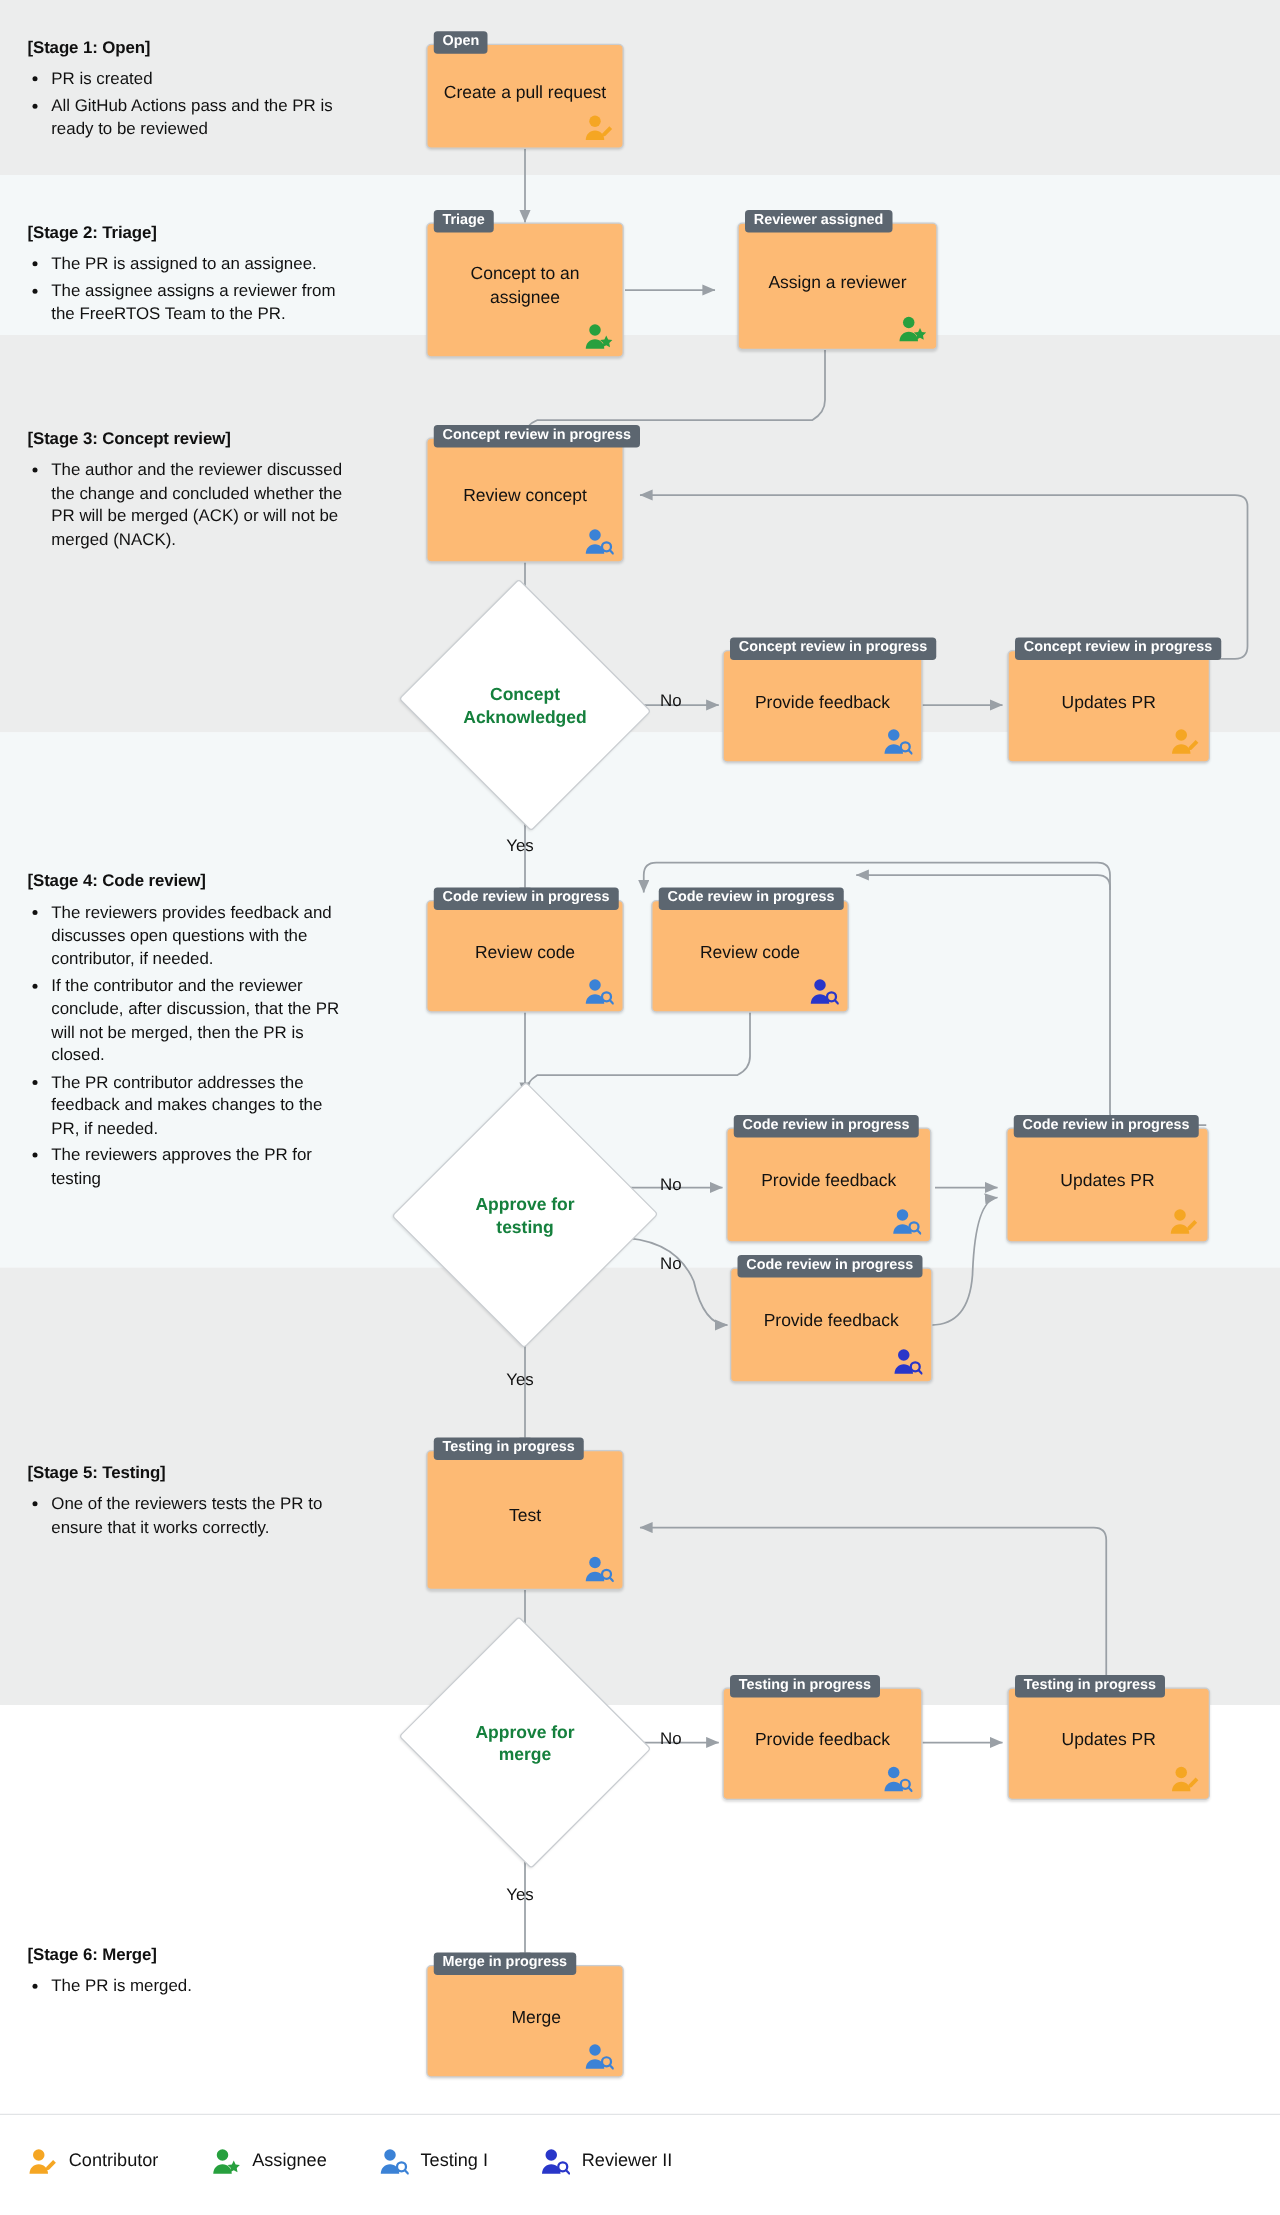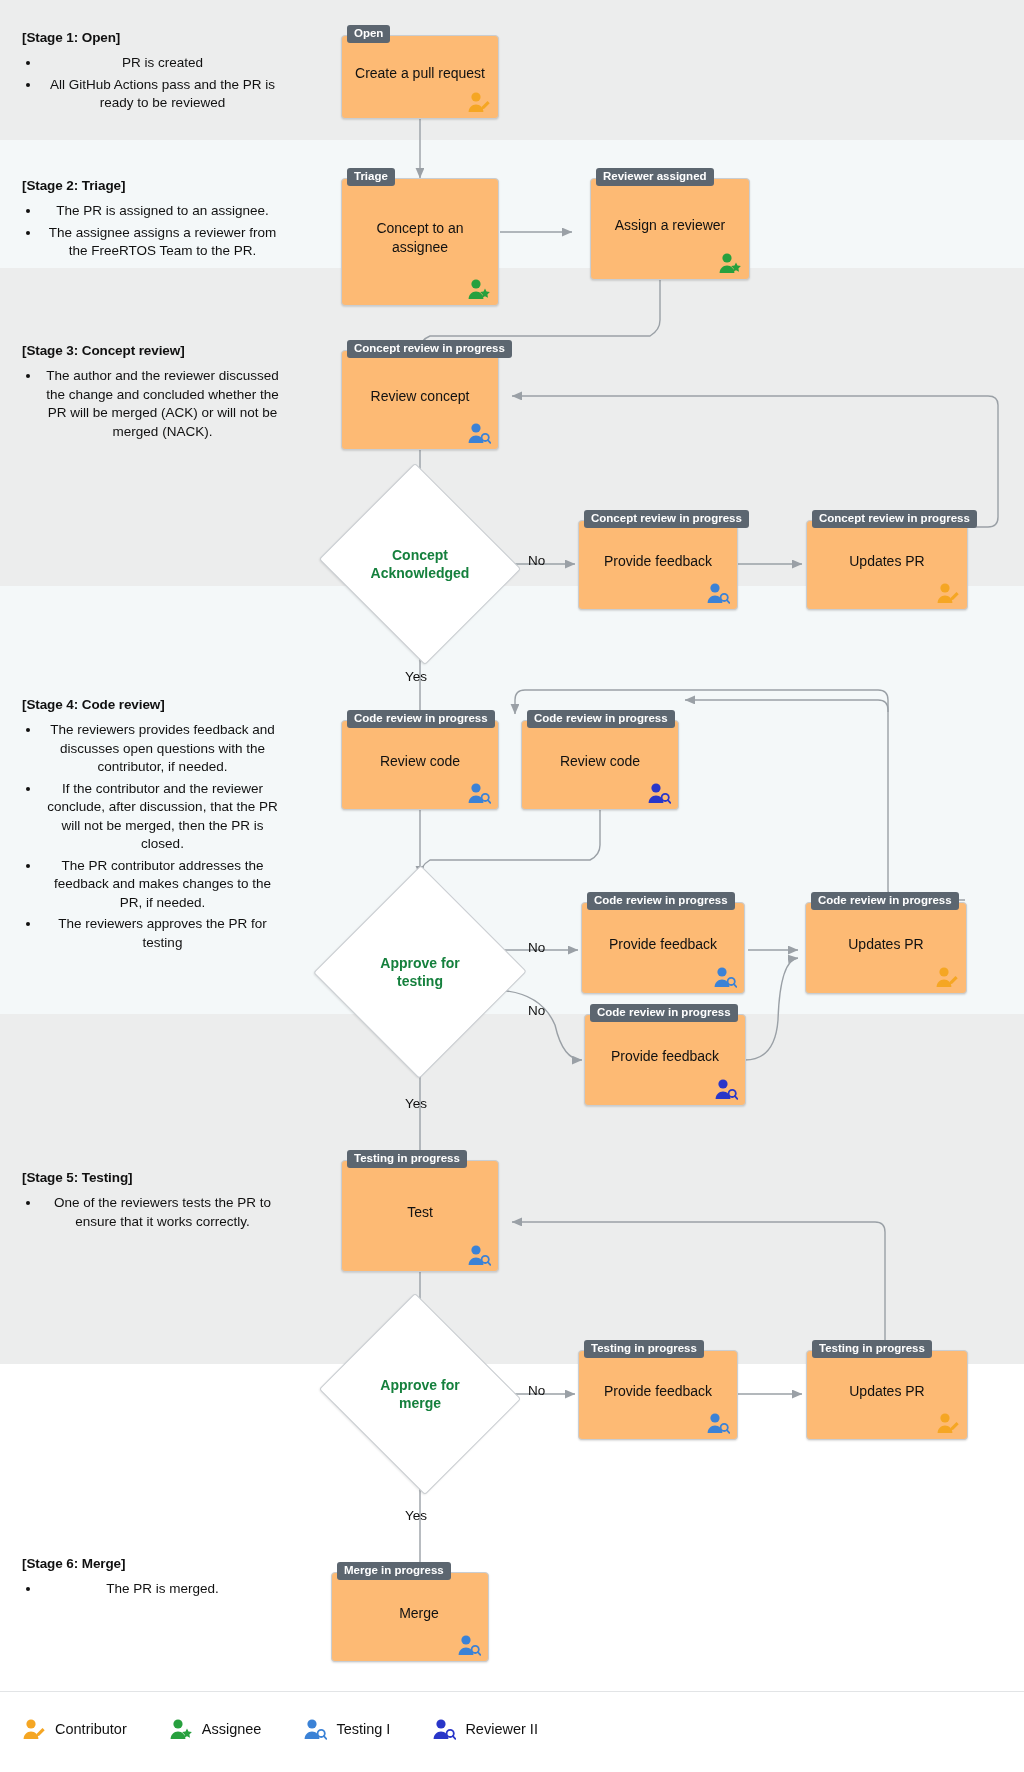--- a/index.html
+++ b/index.html
@@ -14,21 +14,21 @@
 
   
   .band{position:absolute;left:0;width:1024px;}
   .band.gray{background:#eceded;}
   .band.light{background:#f4f8f9;}
   .band.white{background:#ffffff;}
 
   
   .stage-text{position:absolute;left:22px;width:262px;}
   .stage-title{font-size:13.5px;font-weight:bold;color:#101010;margin-bottom:9px;letter-spacing:-0.1px;}
-  .stage-list{margin:0;padding-left:19px;text-align:center;}
+  .stage-list{margin:0;padding-left:19px;}
   .stage-list li{font-size:13.5px;line-height:18.5px;color:#111;margin-bottom:3px;}
 
   
   .node{
     position:absolute;
     background:#fdba74;
     border:1px solid #c9cdd1;
     border-radius:4px;
     box-shadow:0 1px 2px rgba(0,0,0,0.13);
     box-sizing:border-box;
@@ -212,21 +212,21 @@
       <span class="person">
         <svg width="24" height="22" viewBox="0 0 24 22">
           <circle cx="9" cy="6" r="4.6" fill="#f5a623"></circle>
           <path d="M1.6 21c0-4.4 3.3-7.6 7.4-7.6s7.4 3.2 7.4 7.6z" fill="#f5a623"></path>
           <path d="M15 15.5 l5.5-5.5 2.2 2.2 -5.5 5.5 -2.8 0.6z" fill="#f5a623"></path>
         </svg>
       </span>
     </span>
   </div>
 
-  <div class="node" style="left:341px;top:178px;width:158px;height:128px;">
+  <div class="node" style="left:341px;top:178px;width:158px;height:108px;">
     <span class="label">Triage</span>
     <div class="body">Concept to an assignee</div>
     <span class="avatar">
       <span class="person">
         <svg width="24" height="22" viewBox="0 0 24 22">
           <circle cx="9" cy="6" r="4.6" fill="#27a03e"></circle>
           <path d="M1.6 21c0-4.4 3.3-7.6 7.4-7.6s7.4 3.2 7.4 7.6z" fill="#27a03e"></path>
           <path d="M18 10.4l1.5 3.1 3.4.5-2.5 2.4.6 3.4-3-1.6-3 1.6.6-3.4-2.5-2.4 3.4-.5z" fill="#27a03e"></path>
         </svg>
       </span>
@@ -427,21 +427,21 @@
           <path d="M1.6 21c0-4.4 3.3-7.6 7.4-7.6s7.4 3.2 7.4 7.6z" fill="#f5a623"></path>
           <path d="M15 15.5 l5.5-5.5 2.2 2.2 -5.5 5.5 -2.8 0.6z" fill="#f5a623"></path>
         </svg>
       </span>
     </span>
   </div>
 
   <div class="elabel" style="left:528px;top:1383px;">No</div>
   <div class="elabel" style="left:405px;top:1508px;">Yes</div>
 
-  <div class="node" style="left:331px;top:1572px;width:158px;height:90px;padding-left:18px;">
+  <div class="node" style="left:341px;top:1572px;width:158px;height:90px;padding-left:18px;">
     <span class="label">Merge in progress</span>
     <div class="body">Merge</div>
     <span class="avatar">
       <span class="person">
         <svg width="24" height="22" viewBox="0 0 24 22">
           <circle cx="9" cy="6" r="4.6" fill="#3b82d6"></circle>
           <path d="M1.6 21c0-4.4 3.3-7.6 7.4-7.6s7.4 3.2 7.4 7.6z" fill="#3b82d6"></path>
           <circle cx="18.2" cy="15.4" r="3.6" fill="none" stroke="#3b82d6" stroke-width="1.8"></circle>
           <path d="M20.9 18.2 L23.4 20.8" stroke="#3b82d6" stroke-width="1.8" stroke-linecap="round"></path>
         </svg>

